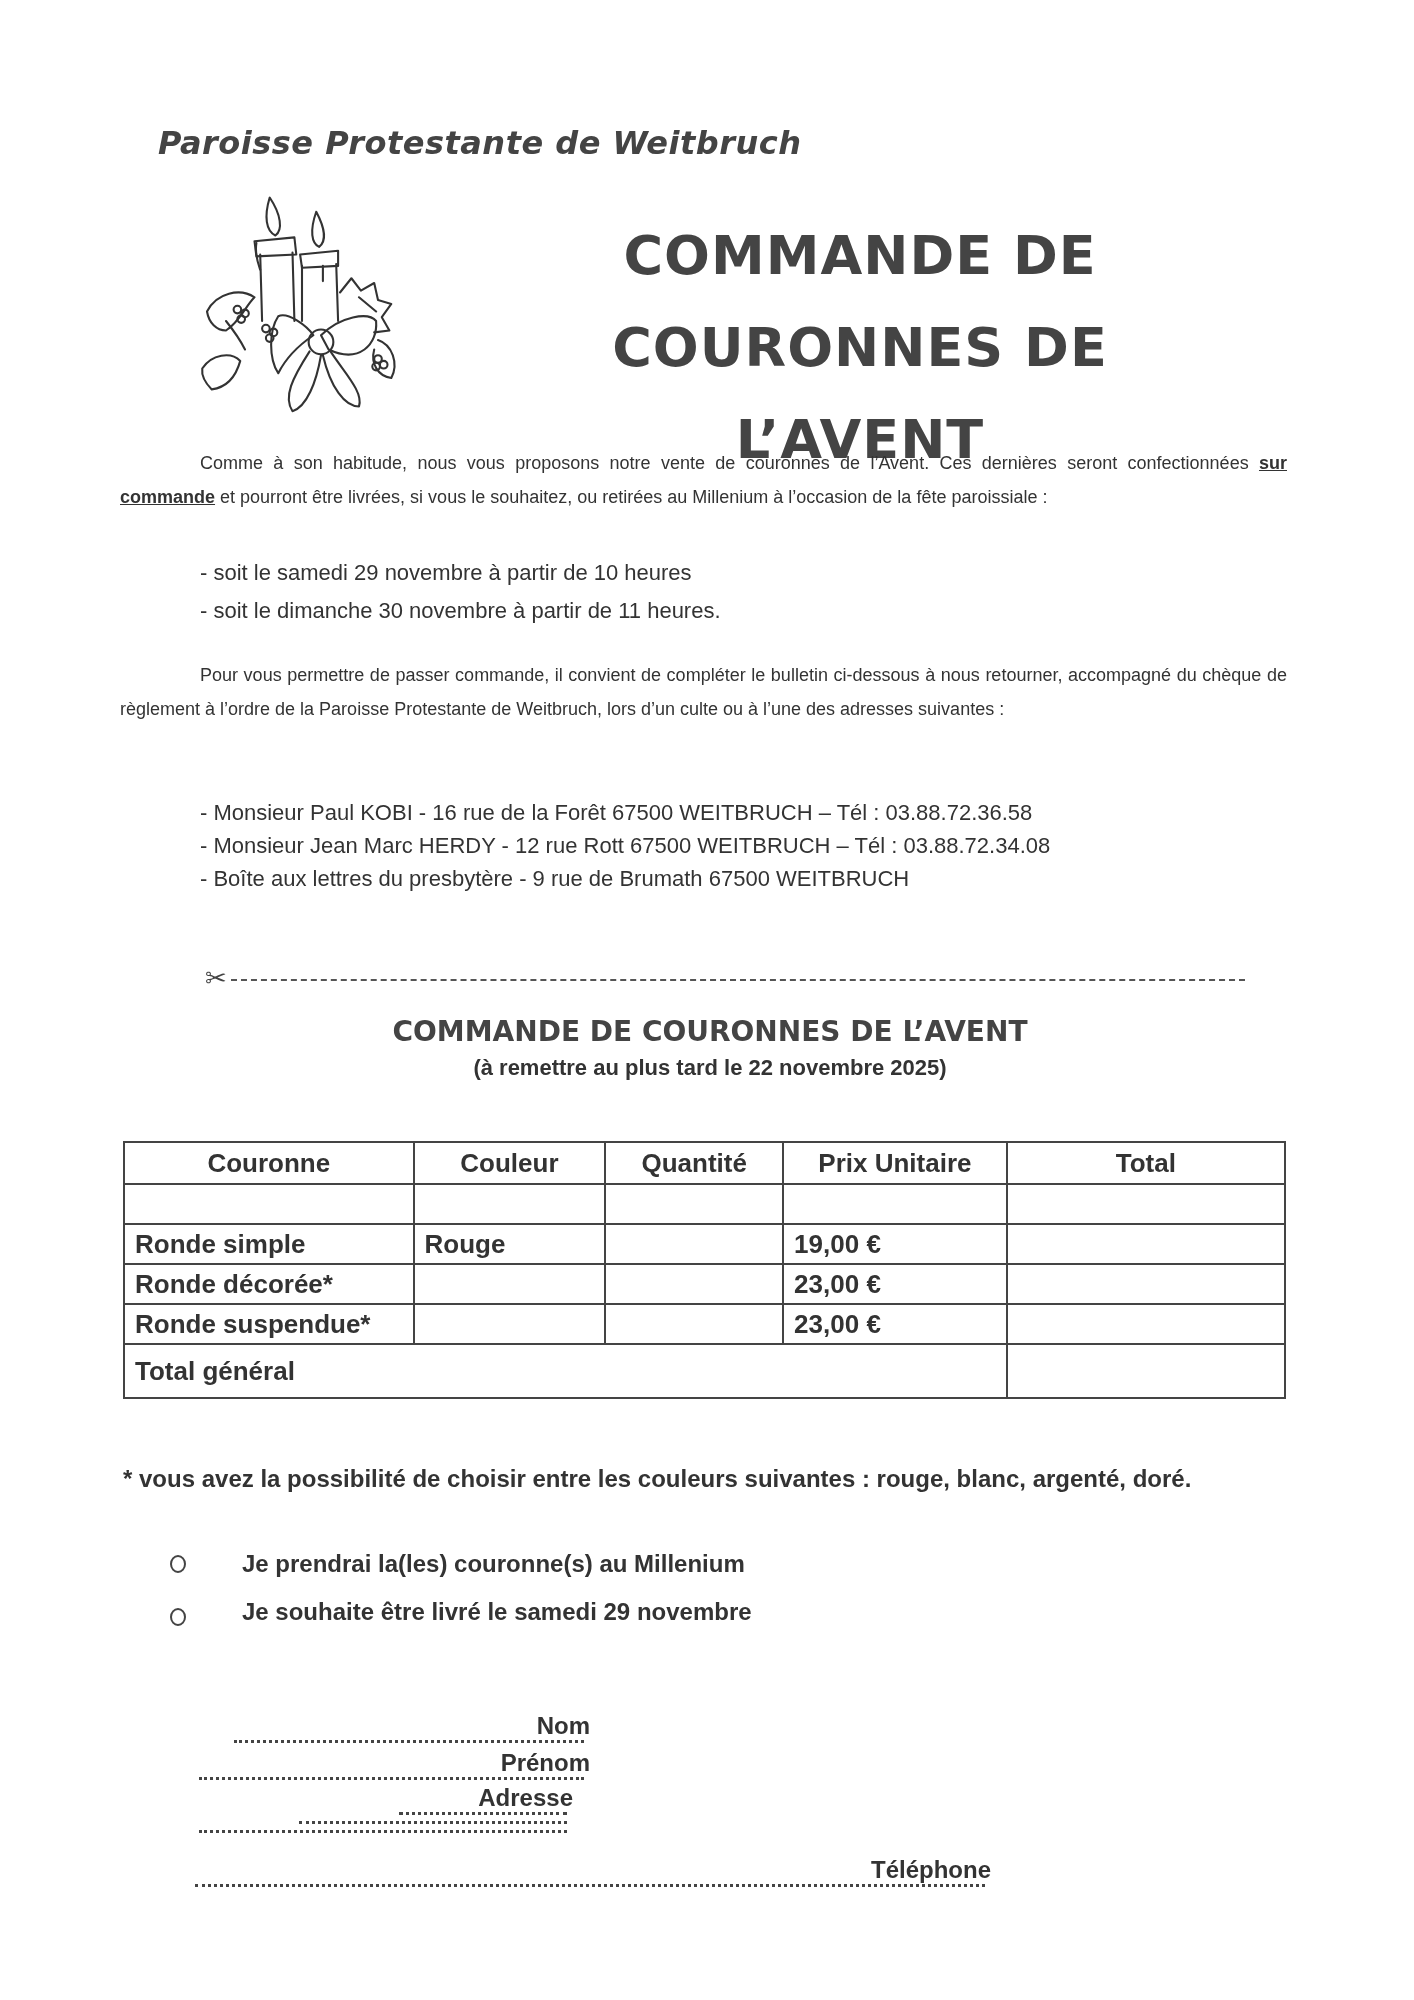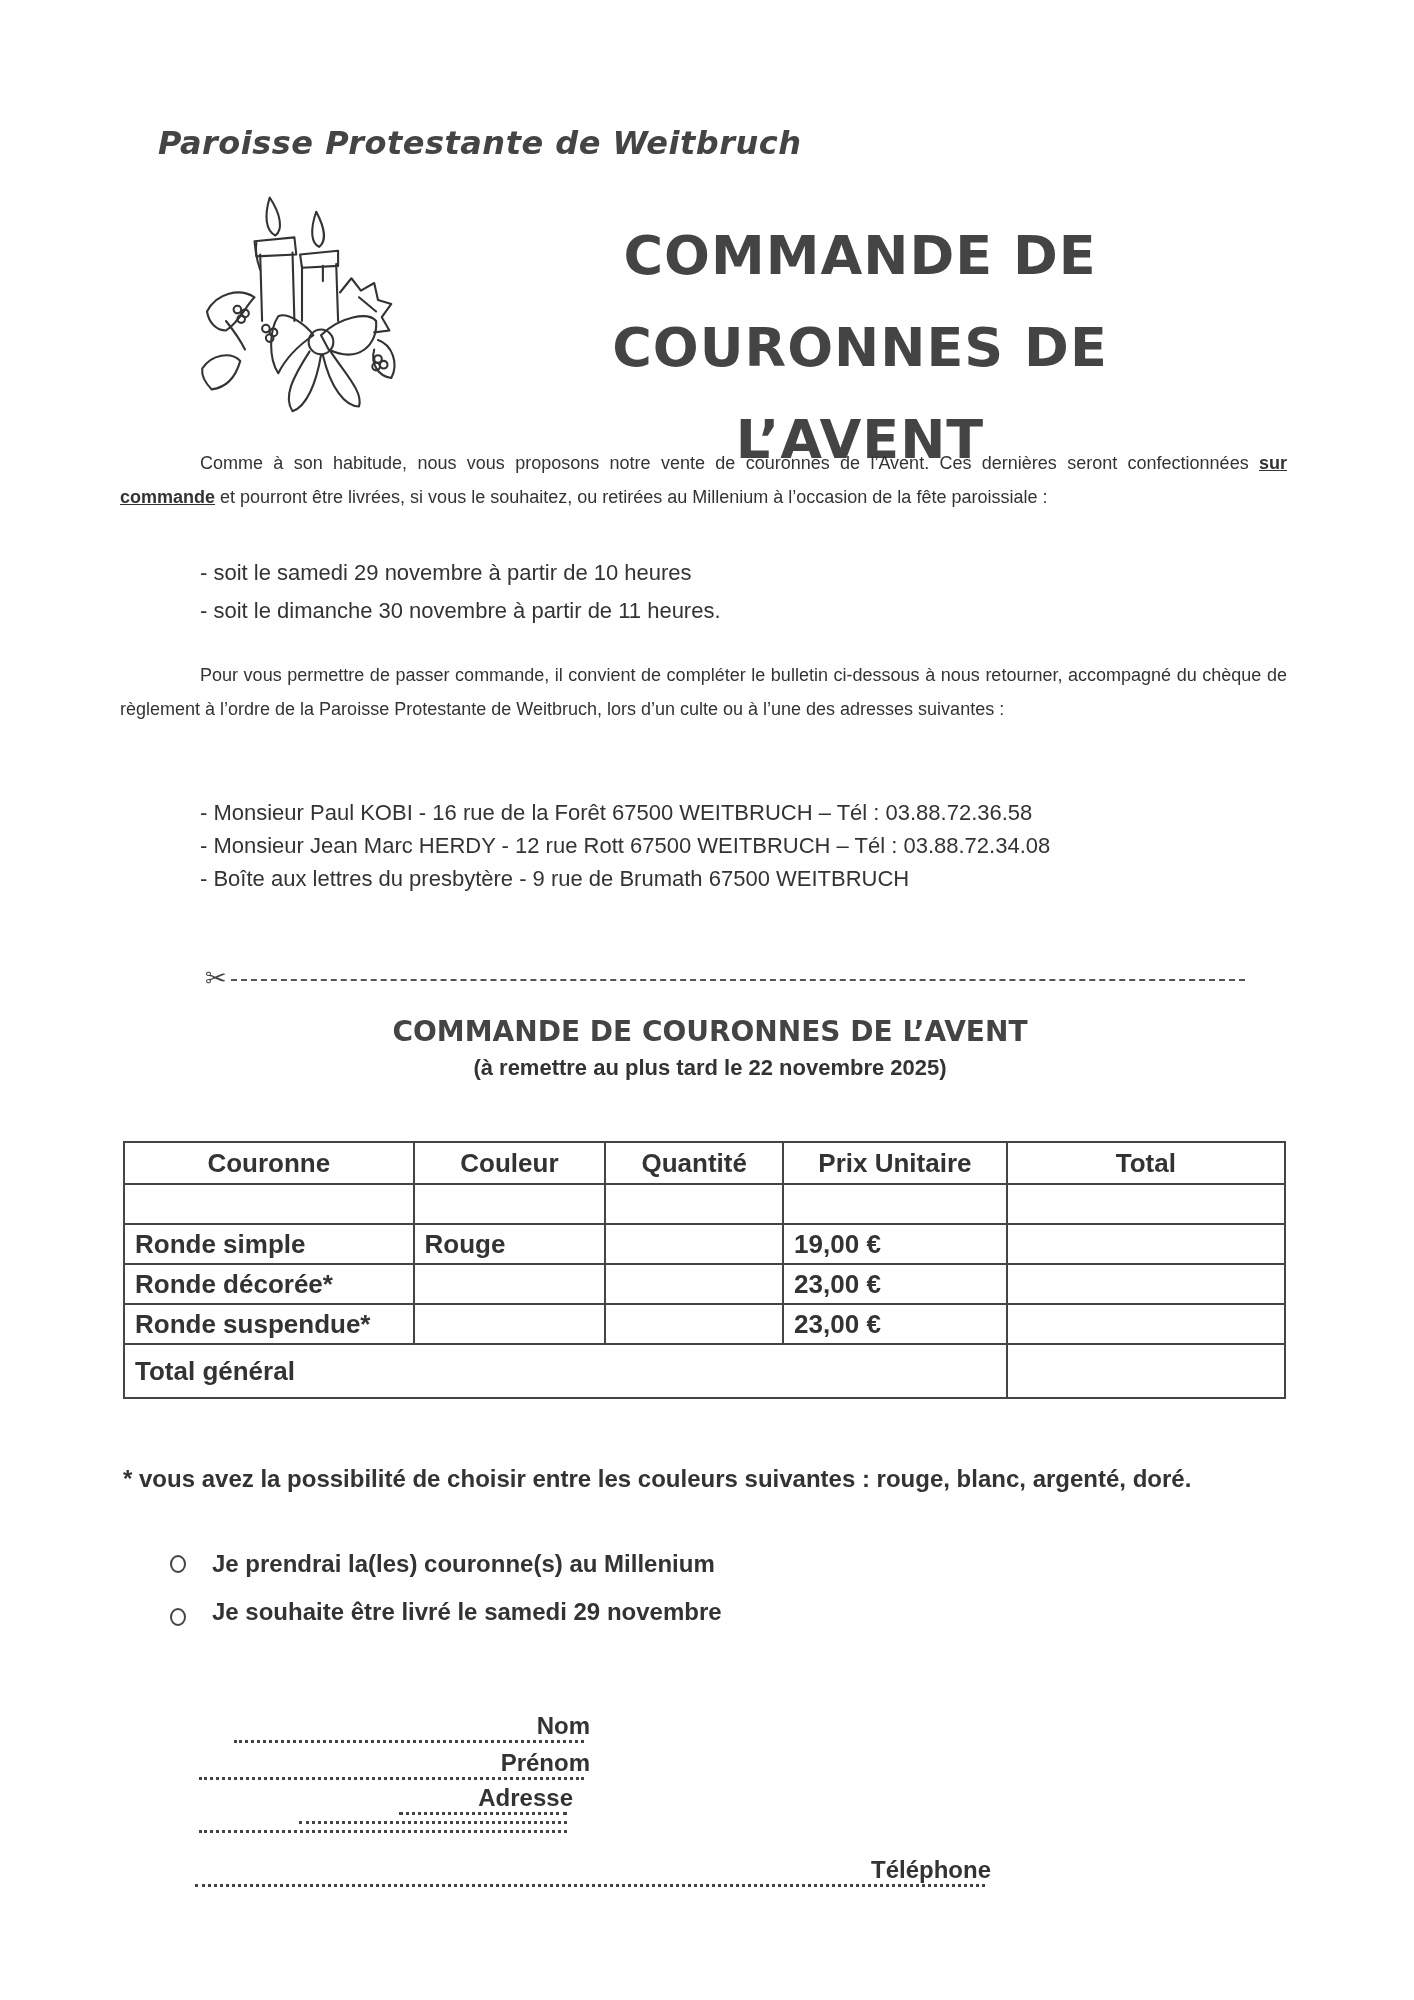--- a/index.html
+++ b/index.html
@@ -43,21 +43,21 @@
       position: absolute; left: 123px; top: 1141px; width: 1163px;
       border-collapse: collapse; font-size: 26px; color: #333;
     }
     table.order th, table.order td {
       border: 2px solid #444; padding: 0 10px; height: 38px; font-weight: bold;
     }
     table.order th { text-align: center; font-size: 26px; height: 40px; border-radius: 14px; }
     table.order tr.blank td { height: 38px; }
     table.order tr.total td { height: 52px; }
     .note { position: absolute; left: 123px; top: 1465px; font-size: 24px; font-weight: bold; color:#333; }
-    .opt { position: absolute; left: 170px; font-size: 24px; font-weight: bold; color:#333; display:flex; align-items:center; }
+    .opt { position: absolute; left: 170px; font-size: 24px; font-weight: bold; color:#333; display:flex; align-items:center;gap:30px; }
     .opt .radio {
       display:inline-block; width: 12px; height: 14px; border: 2px solid #444; border-radius: 50%;
       margin-right: 26px;
     }
     .field { position: absolute; left: 193px; font-size: 24px; font-weight: bold; color:#333; display:flex; align-items:flex-end;flex-direction:column; }
     .dots { display:inline-block; border-bottom: 3px dotted #444; height: 0; margin: 0 6px 6px 6px; }
   </style>
 </head>
 <body>
 

